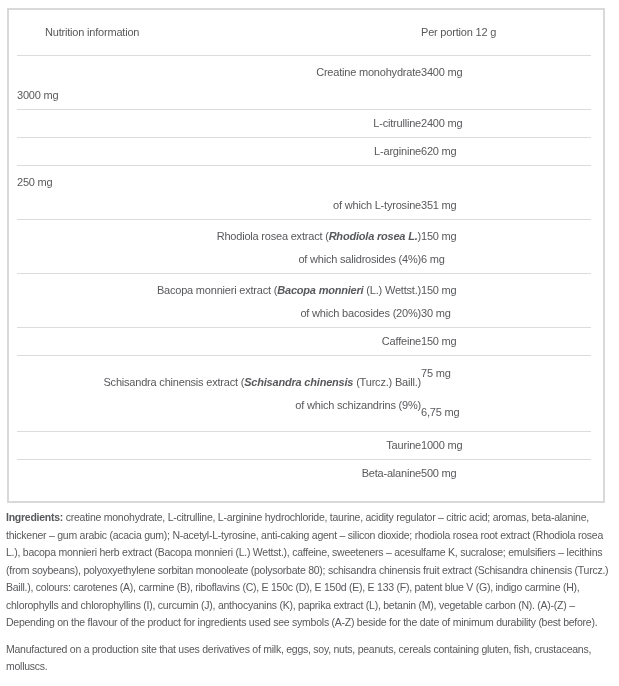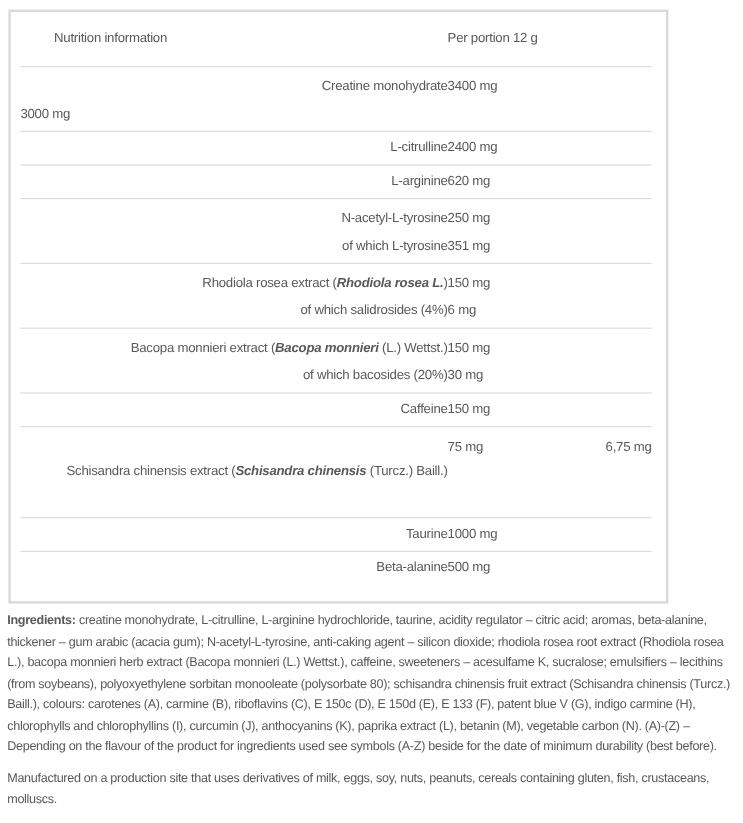--- a/index.html
+++ b/index.html
@@ -12,21 +12,21 @@
   html, body { overflow: hidden; }
   body {
     width: 619px;
     height: 686px;
     background: var(--bg);
     color: var(--text);
     font-family: "Liberation Sans", sans-serif;
   }
   .nutri-table {
     margin: 8px 7px 6px 7px;
-    width: 550px;
+    width: 598px;
     border: 2px solid var(--border);
     font-size: 11px;
     letter-spacing: -0.2px;
   }
   .t-header {
     display: grid;
     grid-template-columns: 1fr 170px;
     margin: 0 12px 0 8px;
     padding: 15px 0 15px 0;
     line-height: 15px;
@@ -51,21 +51,21 @@
     display: grid;
     grid-template-columns: 1fr 170px;
     min-height: 76px;
     padding: 4px 0;
   }
   .t-row.tall .names { align-self: center; padding-left: 28px; }
   .t-row.tall .names .name { padding-left: 0; }
   .t-row.tall .names .name.indent { padding-left: 8px; }
   .t-row.tall .vals {
     display: flex;
-    flex-direction: row;
+    flex-direction: column;
     justify-content: space-between;
     padding: 2px 0 3px 0;
   }
   .footer {
     margin: 0 6px 0 6px;
     font-size: 10.5px;
     letter-spacing: -0.25px;
     line-height: 17.5px;
   }
   .footer p { margin-bottom: 9px; }
@@ -96,21 +96,20 @@
         </div>
       </div>
       <div class="t-row">
         <div class="line">
           <div class="name"><span>L-arginine</span></div>
           <div class="val">620 mg</div>
         </div>
       </div>
       <div class="t-row two">
         <div class="line">
-          <div class="name"><span>N-acetyl-L-tyrosine</span></div>
           <div class="val">250 mg</div>
         </div>
         <div class="line">
           <div class="name indent"><span>of which L-tyrosine</span></div>
           <div class="val">351 mg</div>
         </div>
       </div>
       <div class="t-row two">
         <div class="line">
           <div class="name"><span>Rhodiola rosea extract (</span><span class="latin">Rhodiola rosea L.</span><span>)</span></div>
@@ -133,20 +132,21 @@
       </div>
       <div class="t-row">
         <div class="line">
           <div class="name"><span>Caffeine</span></div>
           <div class="val">150 mg</div>
         </div>
       </div>
       <div class="t-row tall">
         <div class="names">
           <div class="name"><span>Schisandra chinensis extract (</span><span class="latin">Schisandra chinensis</span><span> (Turcz.) Baill.)</span></div>
+          <div class="name indent"><span>of which schizandrins (9%)</span></div>
         </div>
         <div class="vals">
           <div class="val">75 mg</div>
           <div class="val">6,75 mg</div>
         </div>
       </div>
       <div class="t-row">
         <div class="line">
           <div class="name"><span>Taurine</span></div>
           <div class="val">1000 mg</div>

